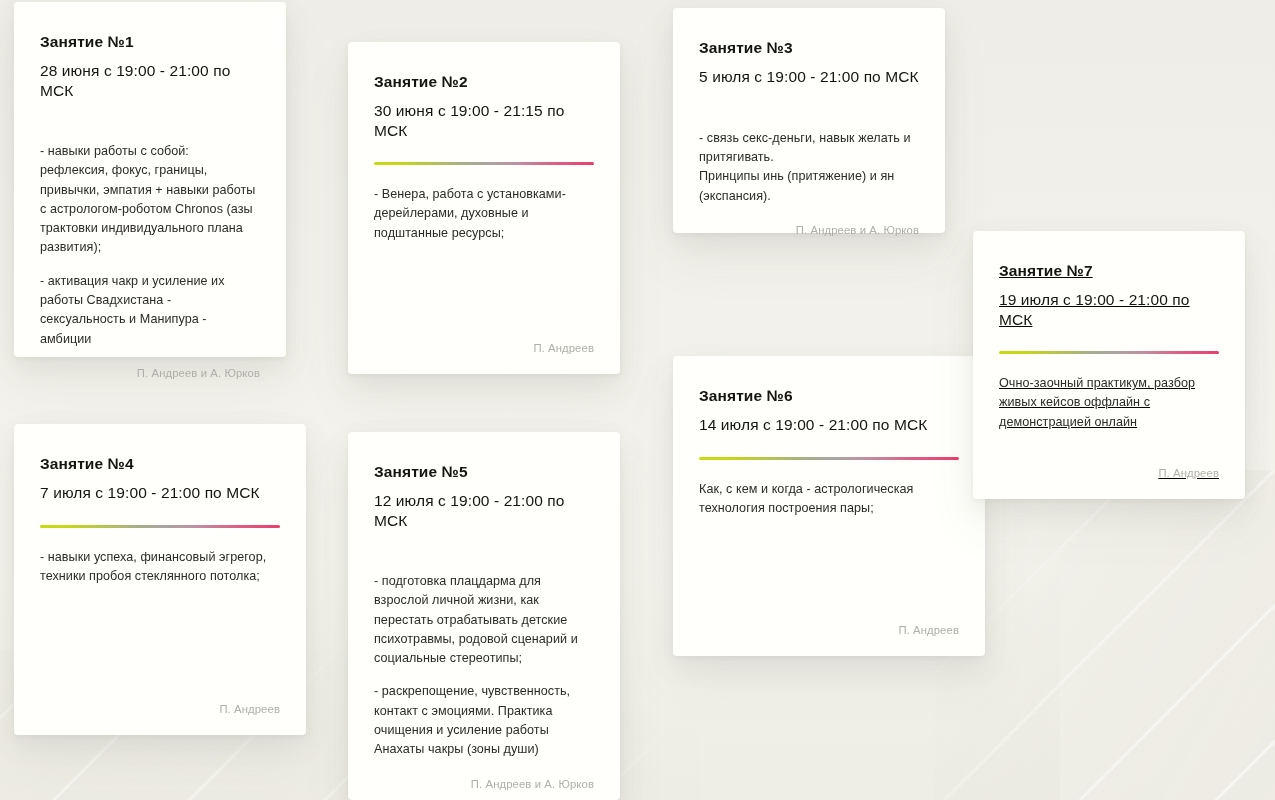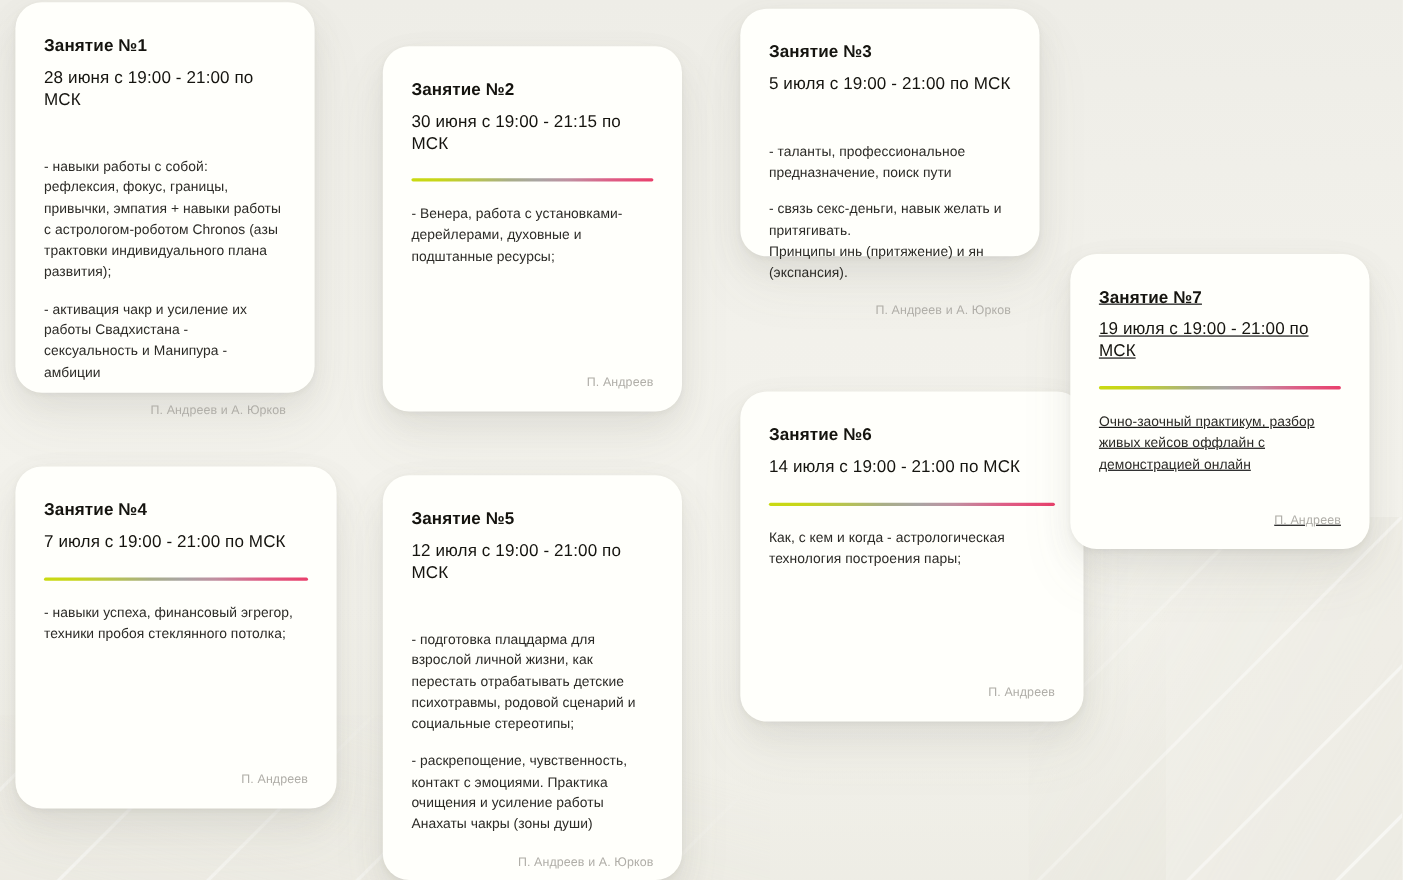--- a/index.html
+++ b/index.html
@@ -67,21 +67,21 @@
 
   
   #cards-layer {
     position: absolute;
     inset: 0;
     z-index: 2;
   }
   .card {
     position: absolute;
     background: #fffffb;
-    border-radius: 24px;
+    border-radius: 4px;
     box-shadow:
       0 2px 5px rgba(120,118,105,0.07),
       0 10px 26px rgba(120,118,105,0.10),
       0 26px 52px rgba(120,118,105,0.07);
     box-sizing: border-box;
     padding: 30px 26px 20px 26px;
     display: flex;
     flex-direction: column;
   }
   .card-title {
@@ -166,21 +166,21 @@
     <div class="card-date">30 июня с 19:00 - 21:15 по МСК</div>
     <div class="card-rule"></div>
     <div class="card-body"><p> - Венера, работа с установками-дерейлерами, духовные и подштанные ресурсы;</p></div>
     <div class="card-author">П. Андреев</div>
   </div>
 
   <div class="card" id="card-3">
     <div class="card-title">Занятие №3</div>
     <div class="card-date">5 июля с 19:00 - 21:00  по МСК</div>
     <div class="card-rule"></div>
-    <div class="card-body"><p>- таланты, профессиональное предназначение, поиск пути</p><p>- связь секс-деньги, навык желать и притягивать.
+    <div class="card-body"><p>- связь секс-деньги, навык желать и притягивать.
 Принципы инь (притяжение) и ян (экспансия).</p></div>
     <div class="card-author">П. Андреев и А. Юрков</div>
   </div>
 
   <div class="card" id="card-4">
     <div class="card-title">Занятие №4</div>
     <div class="card-date">7 июля с 19:00 - 21:00 по МСК</div>
     <div class="card-rule"></div>
     <div class="card-body"><p> - навыки успеха, финансовый эгрегор, техники пробоя стеклянного потолка;</p></div>
     <div class="card-author">П. Андреев</div>

